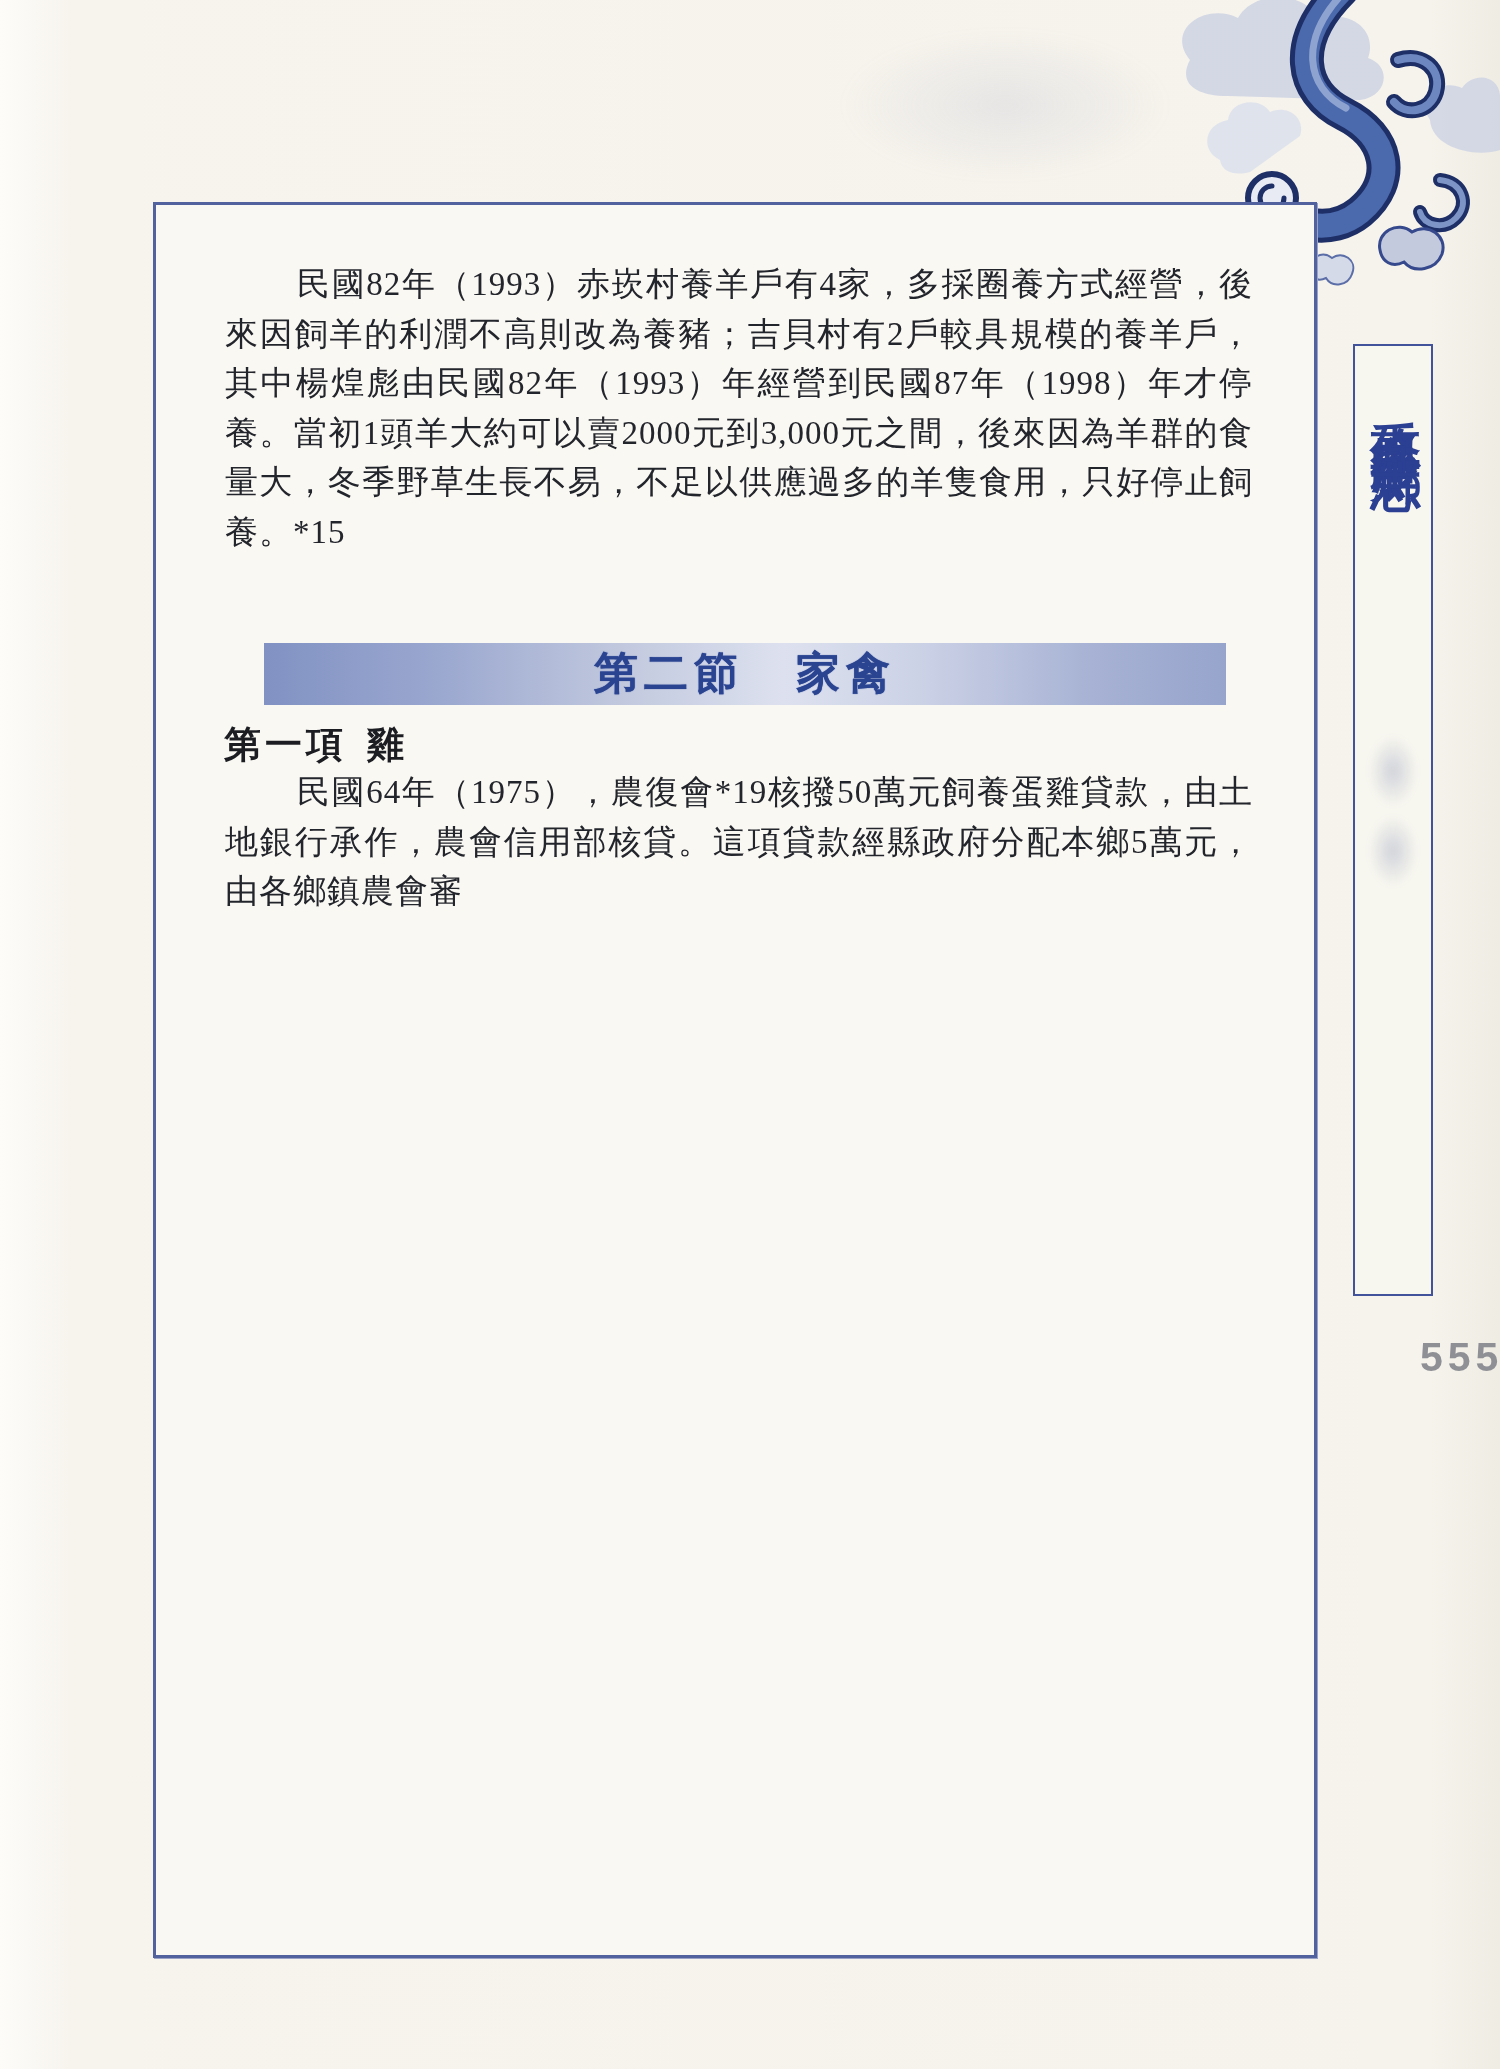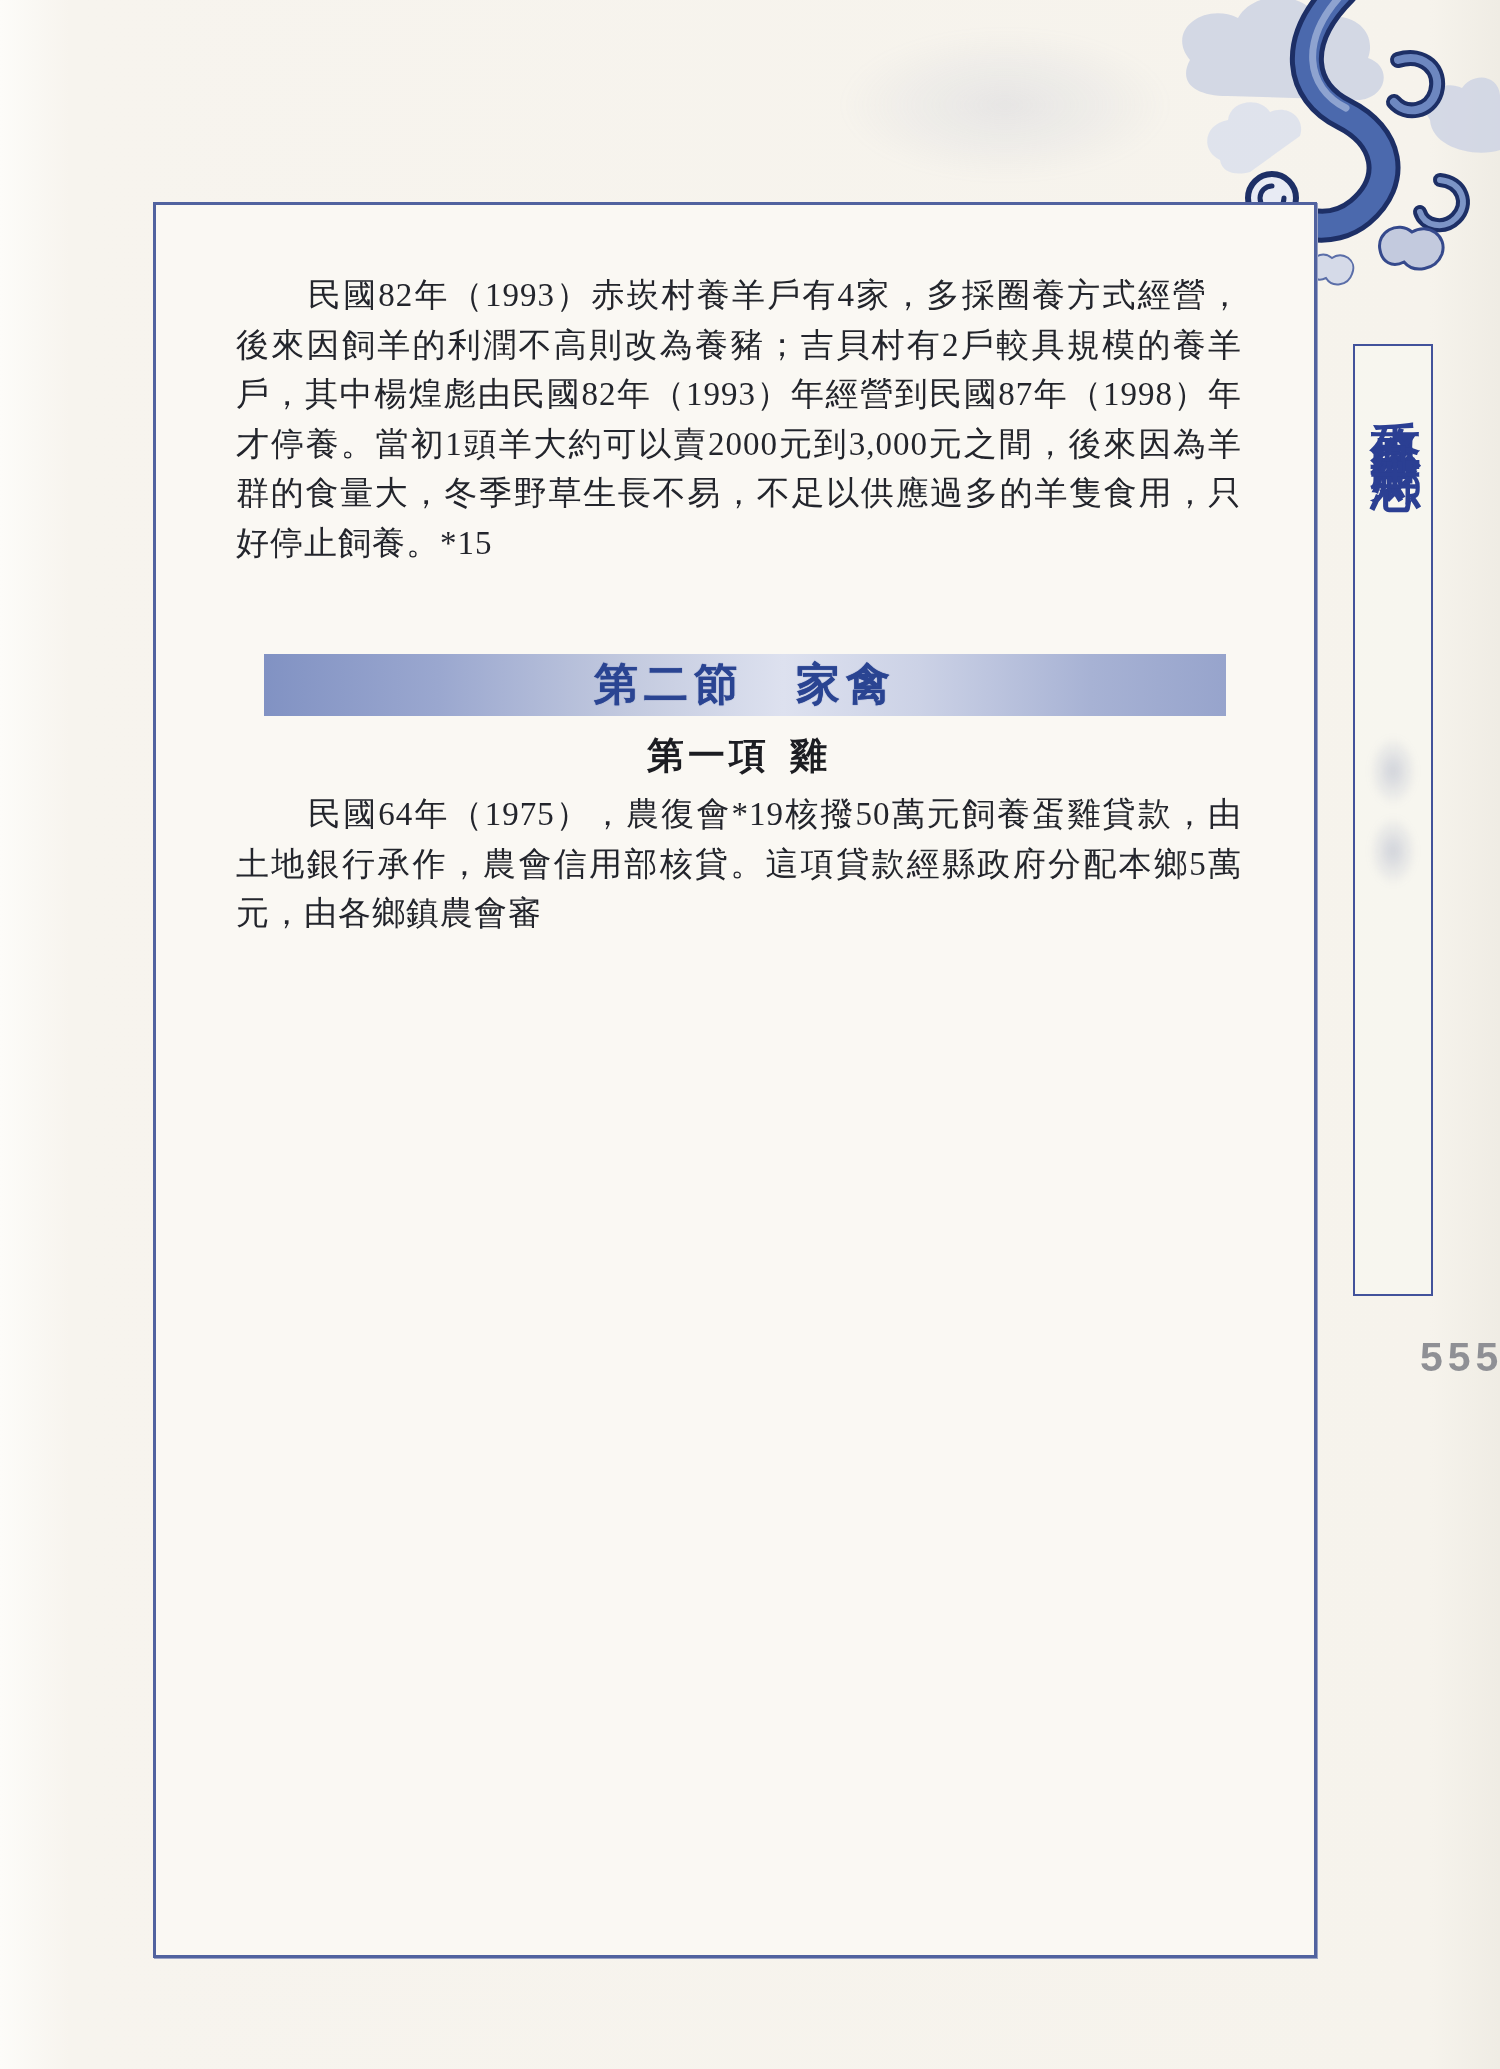--- a/index.html
+++ b/index.html
@@ -11,39 +11,39 @@
   }
   
   .main-box{
     position:absolute;left:153px;top:202px;width:1164px;height:1756px;
     border:3px solid #51629f;background:#faf8f3;
     box-shadow:1px 1px 0 #9aa3c5;
     box-sizing:border-box;
   }
   .text-col{position:absolute;left:68px;right:60px;top:54px;}
   .para{
-    margin:12px;font-size:33px;line-height:49.5px;
+    margin:1px;font-size:33px;line-height:49.5px;
     text-align:justify;text-justify:inter-character;
     text-indent:72px;letter-spacing:1px;color:#23252c;
   }
   
   .banner{
     margin:86px 28px 0 40px;height:62px;
     background:linear-gradient(90deg,#8192c3 0%,#96a3cc 14%,#b4bdd d 0%,#aeb8d9 30%,#dde1ef 52%,#cdd3e7 66%,#a9b4d5 84%,#97a4cc 100%);
     background:linear-gradient(90deg,#8192c3 0%,#9aa7cf 18%,#c3cadf 38%,#dde1ef 54%,#ccd2e6 68%,#a7b2d4 86%,#97a4cc 100%);
     display:flex;align-items:center;justify-content:center;gap:52px;
   }
   .banner .txt{
     font-size:44px;font-weight:bold;color:#2a4492;
     letter-spacing:6px;line-height:1;
     text-shadow:0 0 1px #2a4492;
   }
   
   .subhead{
-    margin-top:18px;display:flex;justify-content:center;gap:20px;
+    margin-top:18px;display:flex;justify-content:flex-start;gap:20px;
   }
   .subhead .txt{
     font-size:37px;font-weight:bold;color:#1c1d22;letter-spacing:4px;line-height:1.2;
   }
   .poultry-start{margin-top:14px;}
   
   .side-box{
     position:absolute;left:1353px;top:344px;width:80px;height:952px;
     border:2px solid #42529b;box-sizing:border-box;background:rgba(250,249,245,.4);
   }

